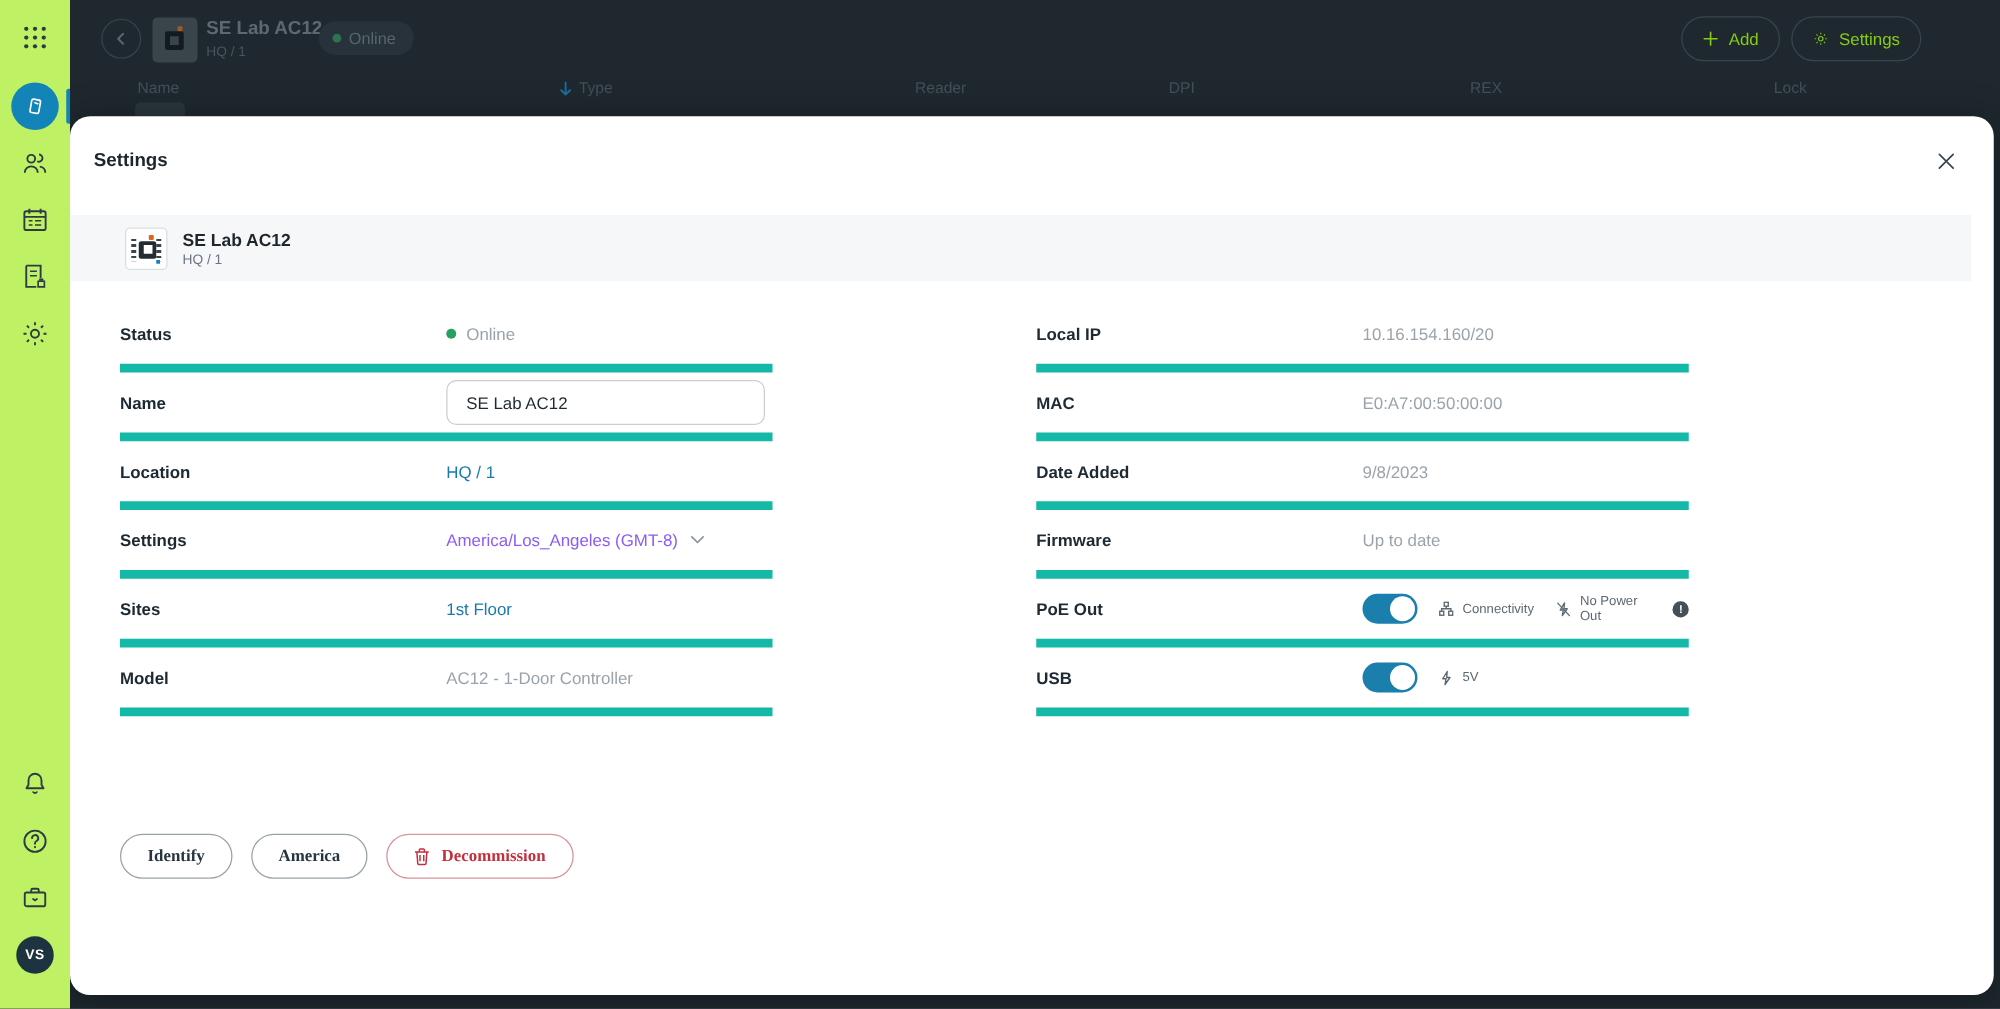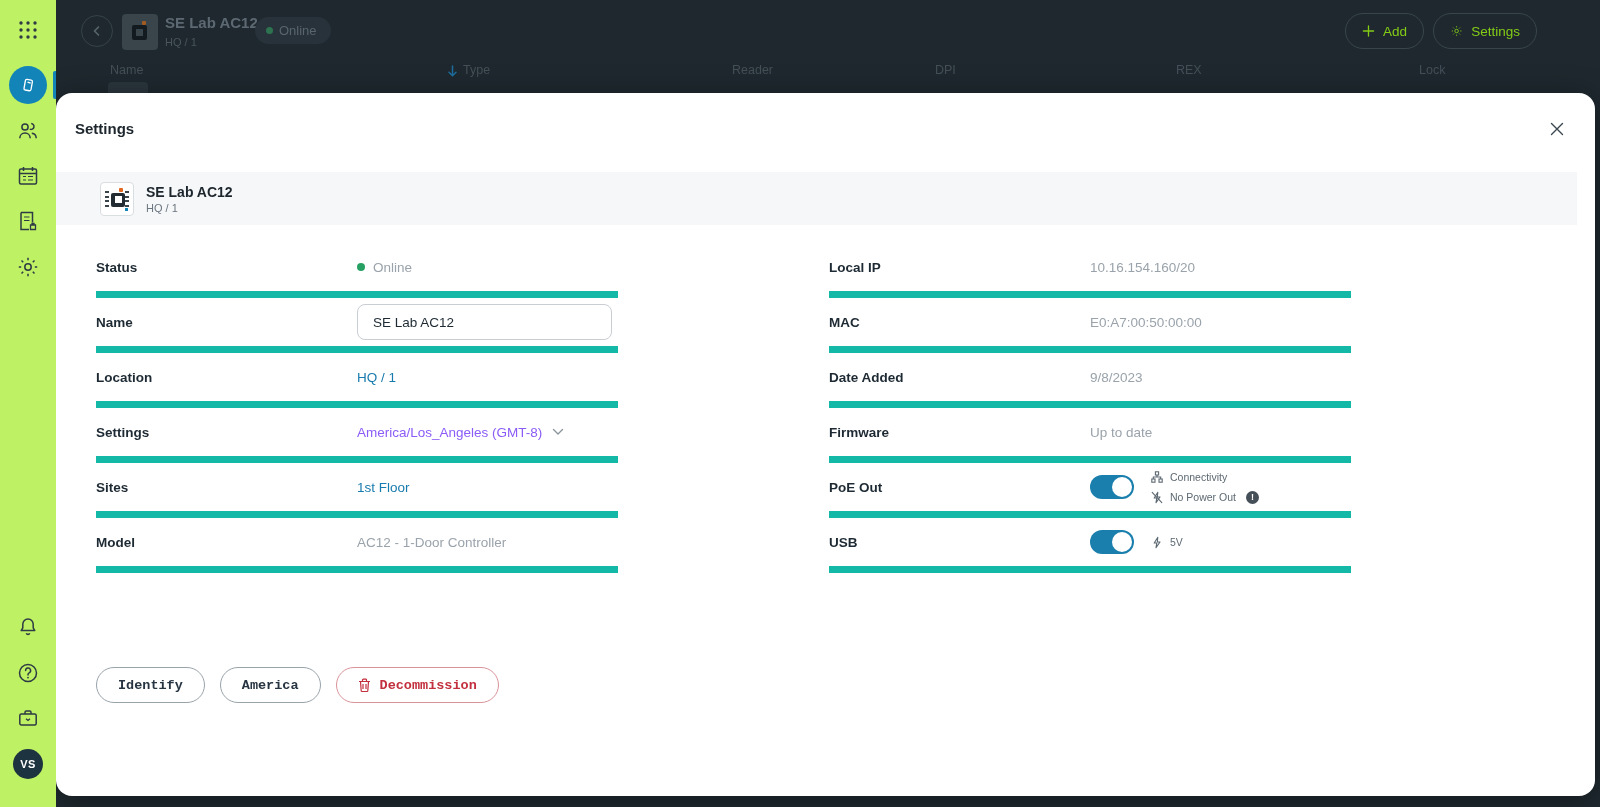--- a/index.html
+++ b/index.html
@@ -105,31 +105,31 @@
     font-family:"Liberation Sans",sans-serif; font-size:13.5px; color:#1e2a33;
     padding:0 15px; outline:none; background:#fff;
   }
   .chev { color:#8b959d; margin-left:2px; }
 
   .toggle {
     width:44px; height:24px; border-radius:12px; background:#1a7fad; position:relative;
     flex:0 0 auto; margin-right:17px; cursor:pointer;
   }
   .toggle .knob { position:absolute; right:2px; top:2px; width:20px; height:20px; border-radius:50%; background:#fff; }
-  .tog-details { display:flex; flex-direction:column; gap:8px; }
+  .tog-details { display:flex; flex-direction:row; gap:18px; }
   .tog-line { display:flex; align-items:center; gap:7px; font-size:10.5px; color:#5d6972; }
   .info-dot {
     width:13px; height:13px; border-radius:50%; background:#454f58; color:#fff;
     font-size:9px; font-weight:bold; display:flex; align-items:center; justify-content:center; margin-left:3px;
   }
 
   .actions { position:absolute; left:40px; top:574px; display:flex; gap:15px; }
   .pill-btn {
     height:36px; padding:0 21px; border-radius:18px; background:#fff;
-    border:1px solid #99a3aa; font-family:Liberation Mono, monospace;
+    border:1px solid #99a3aa; font-family:Liberation Serif, serif;
     font-size:13.5px; font-weight:600; color:#273441;
     display:flex; align-items:center; gap:9px; cursor:pointer;
   }
   .pill-btn.danger { border-color:#d9939a; color:#c22f3d; }
 
   .footer-band {
     position:absolute; left:0; top:635px; width:1521px; height:68px;
     background:linear-gradient(#f7f8f9, #eef1f3);
     border-radius:0 0 0 16px; display:flex; align-items:center;
   }

